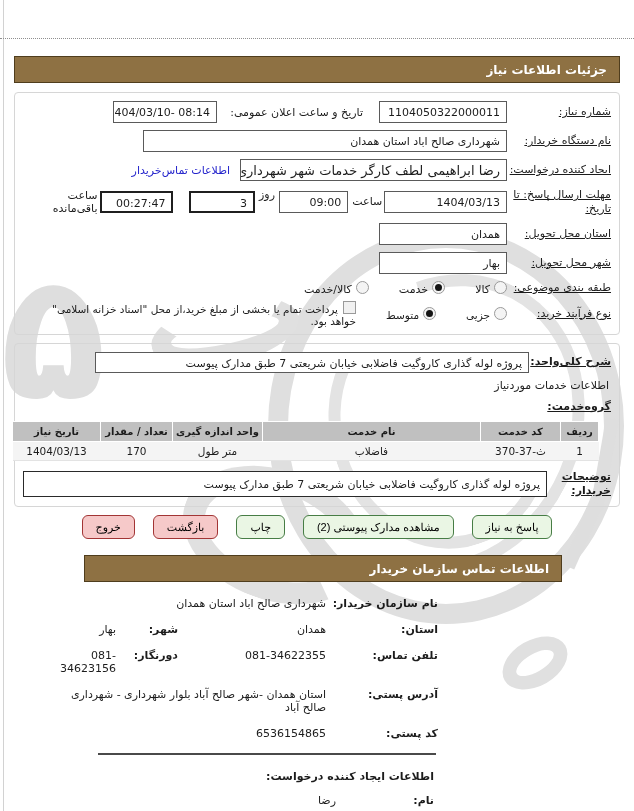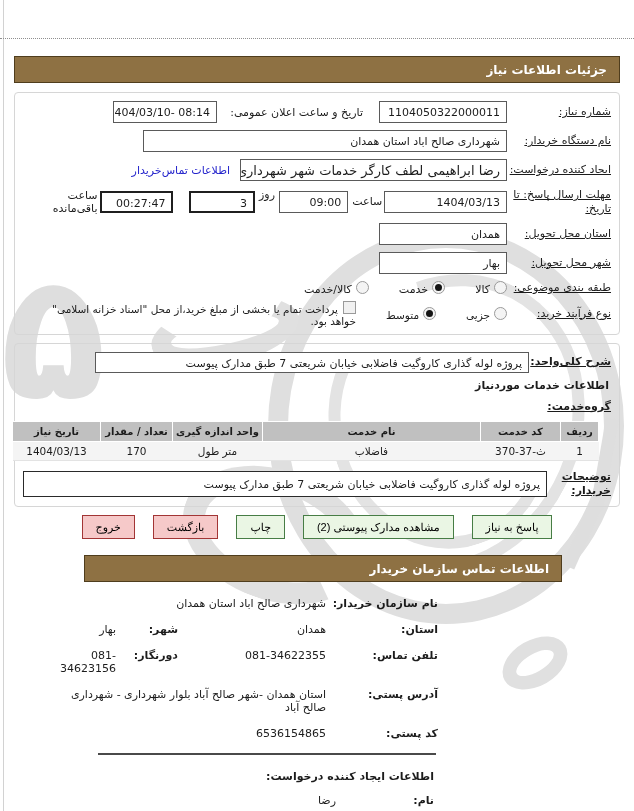--- a/index.html
+++ b/index.html
@@ -32,32 +32,32 @@
          background:#f4f4f4;position:relative;vertical-align:-1px;margin-left:4px;}
   .radio.sel::after{content:"";position:absolute;left:2px;top:2px;right:2px;bottom:2px;background:#151515;border-radius:50%;}
   .checkbox{display:inline-block;width:11px;height:11px;border:1px solid #9a9a9a;background:#f1f1f1;
             vertical-align:-1px;margin-left:5px;}
   .optgroup{display:flex;align-items:center;}
   .opt{margin-left:30px;white-space:nowrap;}
   .raised{position:relative;top:-7px;margin:0 4px;}
 
   .link{color:#2424cc;cursor:pointer;margin-right:10px;white-space:nowrap;}
 
-  .heading-inline{font-weight:bold;margin:2px 2px 8px 0;}
+  .heading-inline{font-weight:normal;margin:2px 2px 8px 0;}
 
   table.svc{border-collapse:collapse;margin:2px 12px 9px 12px;width:586px;table-layout:fixed;}
   table.svc th{background:#c0c0c0;font-size:10px;font-weight:bold;padding:4px 3px;border:1px solid #fff;
                white-space:nowrap;overflow:hidden;}
   table.svc td{background:#f4f4f4;font-size:10.5px;padding:3px 3px;text-align:center;border-bottom:1px solid #e3e3e3;
                white-space:nowrap;overflow:hidden;}
   .col-row{width:38px;} .col-code{width:80px;} .col-name{width:218px;}
   .col-unit{width:90px;} .col-qty{width:72px;} .col-date{width:88px;}
 
   .btnrow{display:flex;justify-content:center;gap:18px;margin:4px 0 0 0;}
-  .btn{height:24px;line-height:22px;padding:0 13px;font-size:11px;border-radius:0;cursor:pointer;
+  .btn{height:24px;line-height:22px;padding:0 13px;font-size:11px;border-radius:6px;cursor:pointer;
        box-sizing:border-box;white-space:nowrap;}
   .btn.green{background:#eaf6e4;border:1px solid #477d45;}
   .btn.red{background:#f6c9c9;border:1px solid #a23535;}
 
   .contact-grid{display:grid;grid-template-columns:112px 148px 62px 1fr;row-gap:13px;
                 width:348px;margin:15px 196px 0 0;align-items:baseline;}
   .span3{grid-column:2 / 5;}
   .divider{width:338px;height:2px;background:#4a4a4a;margin:13px 198px 0 0;}
   .creator-head{font-weight:bold;margin:15px 200px 0 0;}
   .creator-grid{display:grid;grid-template-columns:98px 1fr;row-gap:11px;width:270px;margin:11px 200px 0 0;}

